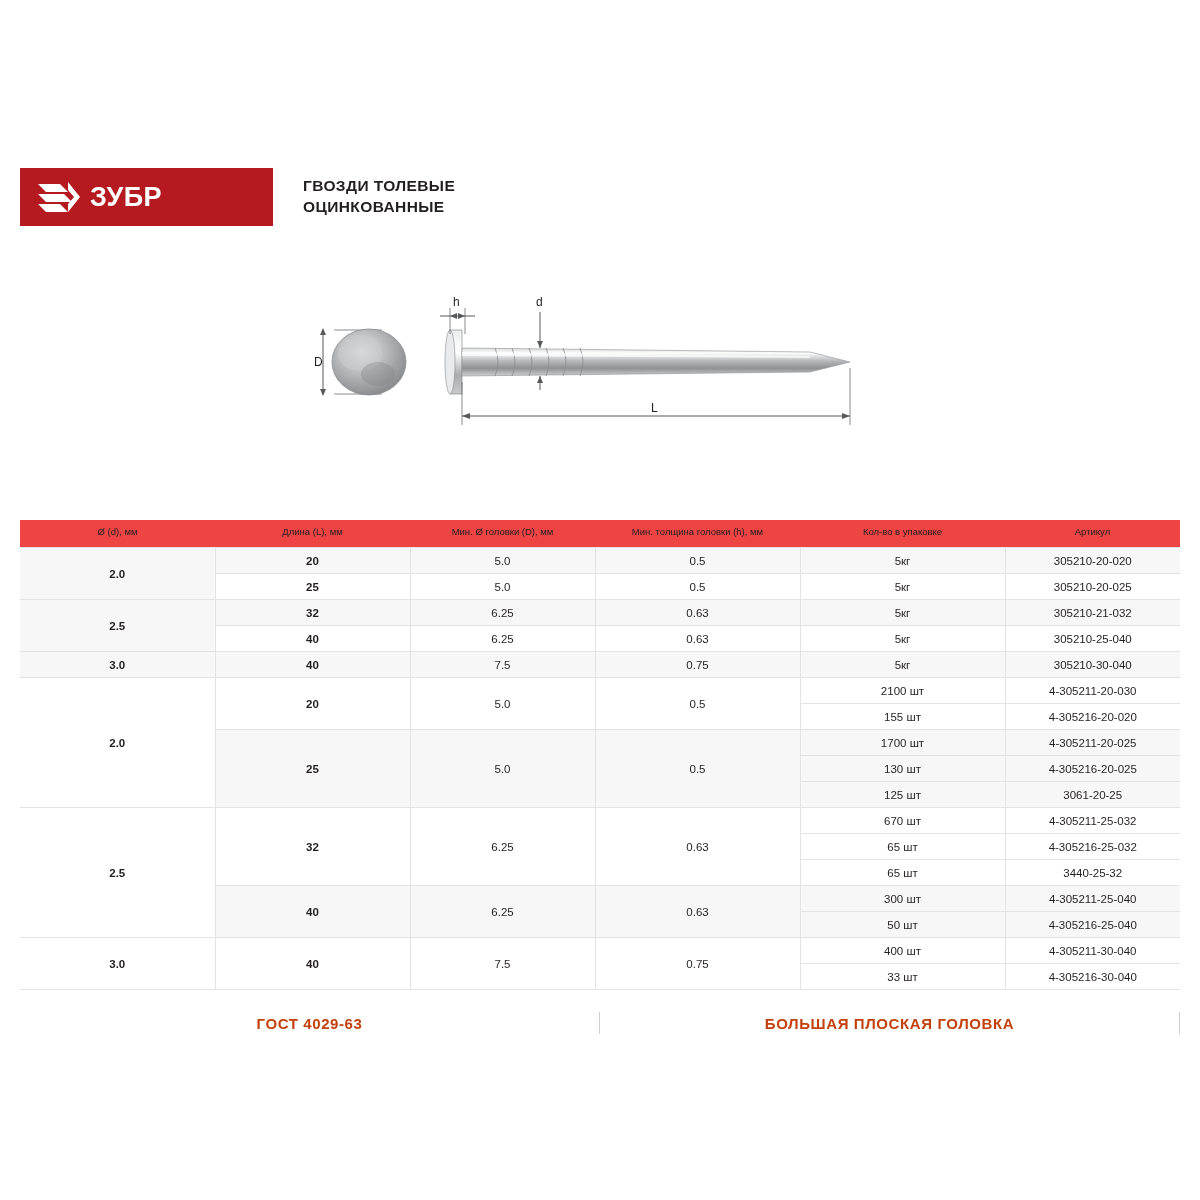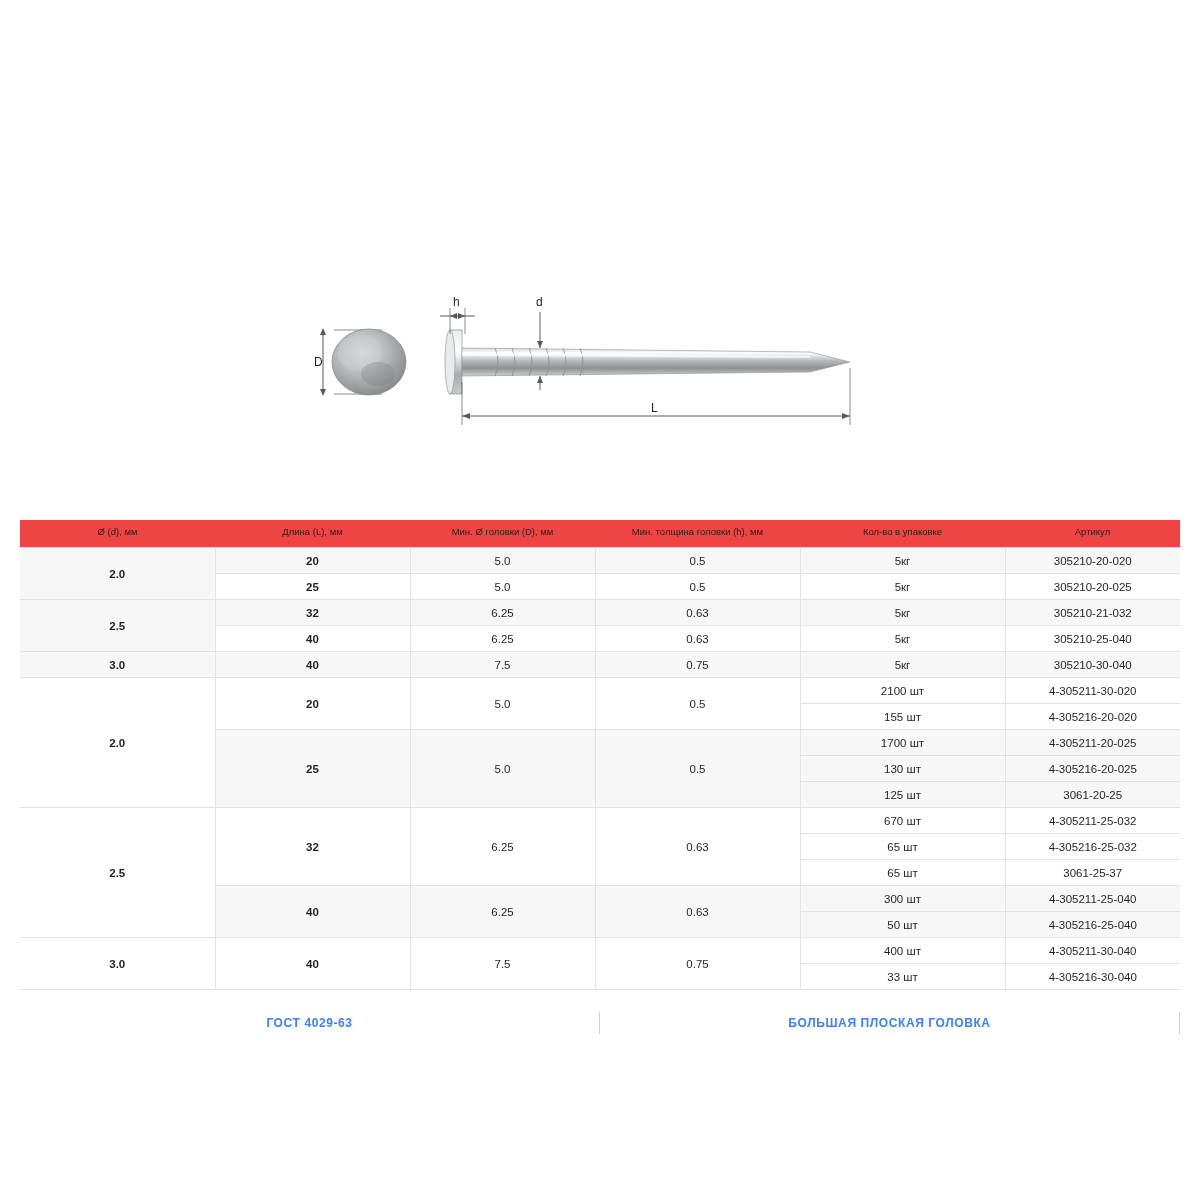--- a/index.html
+++ b/index.html
@@ -131,38 +131,55 @@
     left: 20px;
     top: 1000px;
     width: 1160px;
     height: 46px;
     display: flex;
     align-items: center;
   }
   .footer-item {
     flex: 1;
     text-align: center;
-    font-size: 12px;
+    font-size: 15px;
     font-weight: bold;
     letter-spacing: 0.6px;
-    color: #3b82f6;
+    color: #c2410c;
     text-transform: uppercase;
   }
   .footer-sep {
     width: 1px;
     height: 22px;
     background: #cfcfcf;
     flex: none;
   }
 </style>
 </head>
 <body>
 
 <div class="sheet">
 
+  <div class="header">
+    <div class="logo-box">
+      <div class="logo-mark">
+        <svg width="42" height="34" viewBox="0 0 42 34" xmlns="http://www.w3.org/2000/svg">
+          <polygon points="0,4 22,4 30,12 8,12" fill="#ffffff"></polygon>
+          <polygon points="0,14 26,14 34,22 8,22" fill="#ffffff"></polygon>
+          <polygon points="0,24 22,24 30,32 8,32" fill="#ffffff"></polygon>
+          <polygon points="30,2 42,17 30,32 30,24 36,17 30,10" fill="#ffffff"></polygon>
+        </svg>
+      </div>
+      <div class="logo-text">ЗУБР</div>
+    </div>
+    <div class="title-block">
+      <div class="title-line">ГВОЗДИ ТОЛЕВЫЕ</div>
+      <div class="title-line">ОЦИНКОВАННЫЕ</div>
+    </div>
+  </div>
 
   <div class="illus">
     <svg width="600" height="160" viewBox="0 0 600 160" xmlns="http://www.w3.org/2000/svg">
       <defs>
         <linearGradient id="shank" x1="0" y1="0" x2="0" y2="1">
           <stop offset="0%" stop-color="#d8d9da"></stop>
           <stop offset="18%" stop-color="#fdfdfd"></stop>
           <stop offset="45%" stop-color="#b9babc"></stop>
           <stop offset="72%" stop-color="#8e9092"></stop>
           <stop offset="100%" stop-color="#cfd0d2"></stop>
@@ -286,21 +303,21 @@
             <td>0.75</td>
             <td>5кг</td>
             <td class="last">305210-30-040</td>
           </tr>
           <tr>
             <td rowspan="5" class="b first">2.0</td>
             <td rowspan="2" class="b">20</td>
             <td rowspan="2">5.0</td>
             <td rowspan="2">0.5</td>
             <td>2100 шт</td>
-            <td class="last">4-305211-30-020</td>
+            <td class="last">4-305211-20-030</td>
           </tr>
           <tr>
             <td>155 шт</td>
             <td class="last">4-305216-20-020</td>
           </tr>
           <tr class="alt">
             <td rowspan="3" class="b">25</td>
             <td rowspan="3">5.0</td>
             <td rowspan="3">0.5</td>
             <td>1700 шт</td>
@@ -321,21 +338,21 @@
             <td rowspan="3">0.63</td>
             <td>670 шт</td>
             <td class="last">4-305211-25-032</td>
           </tr>
           <tr>
             <td>65 шт</td>
             <td class="last">4-305216-25-032</td>
           </tr>
           <tr>
             <td>65 шт</td>
-            <td class="last">3061-25-37</td>
+            <td class="last">3440-25-32</td>
           </tr>
           <tr class="alt">
             <td rowspan="2" class="b">40</td>
             <td rowspan="2">6.25</td>
             <td rowspan="2">0.63</td>
             <td>300 шт</td>
             <td class="last">4-305211-25-040</td>
           </tr>
           <tr class="alt">
             <td>50 шт</td>

